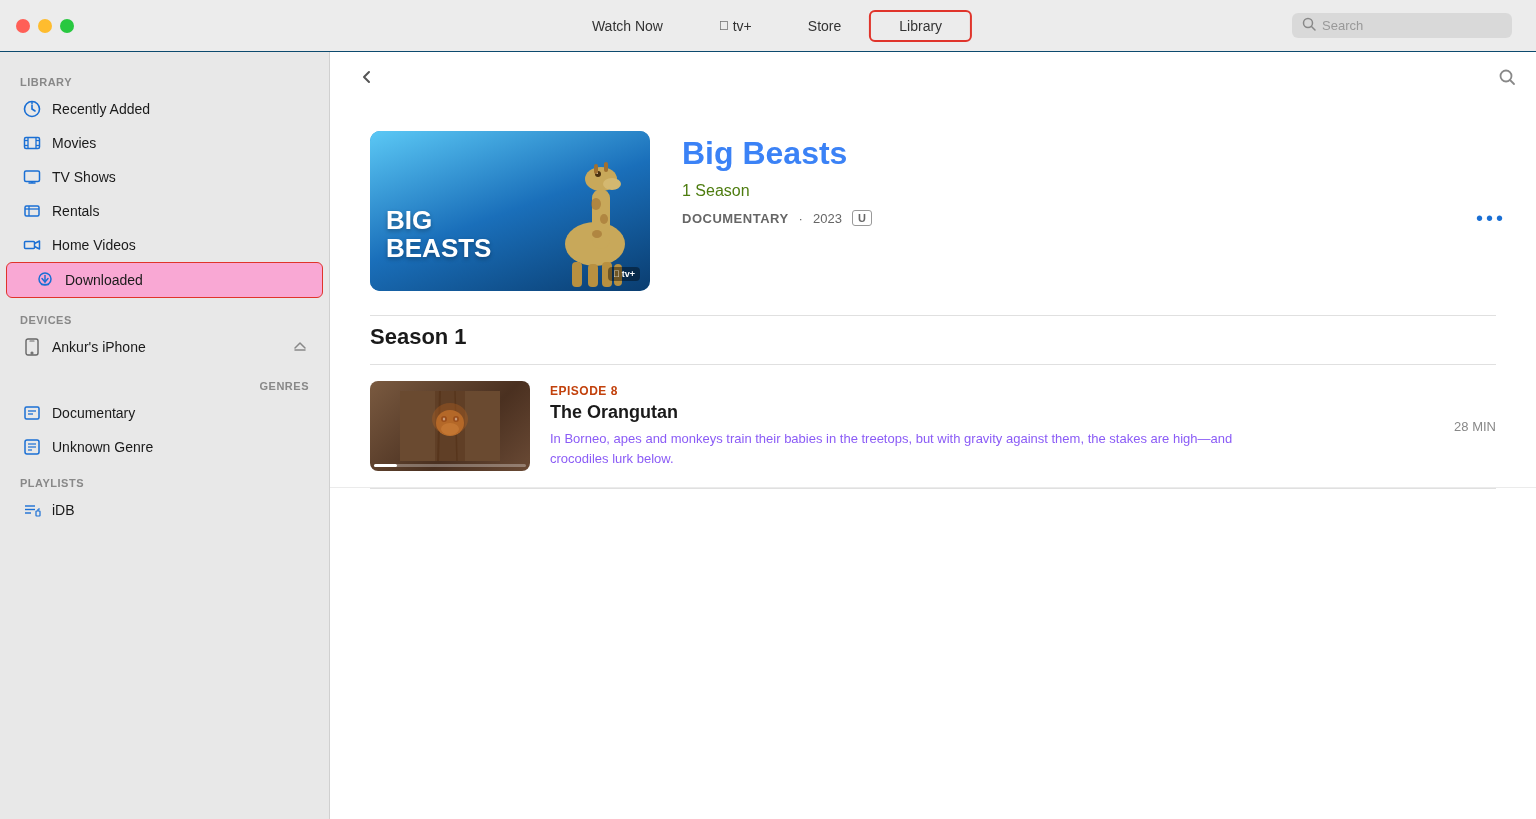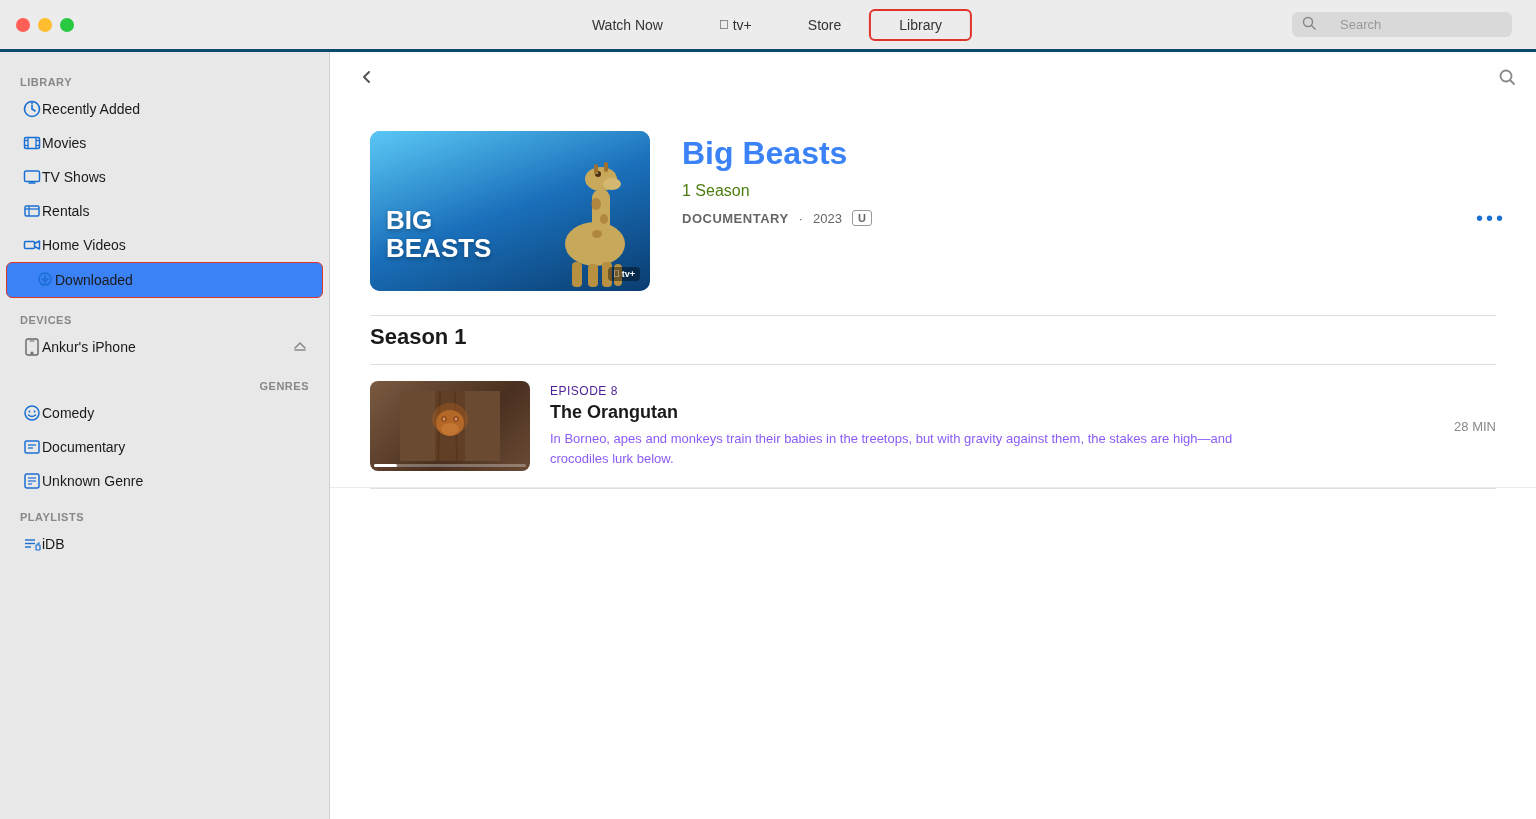--- a/index.html
+++ b/index.html
@@ -13,21 +13,21 @@
       overflow: hidden;
     }
 
     
     .titlebar {
       height: 52px;
       background: #ececec;
       display: flex;
       align-items: center;
       padding: 0 16px;
-      border-bottom: 3px solid #0c4a6e;
+      border-bottom: 1px solid #0c4a6e;
       position: relative;
       flex-shrink: 0;
     }
     .window-controls {
       display: flex;
       gap: 8px;
       align-items: center;
     }
     .wc-btn {
       width: 14px;
@@ -70,21 +70,21 @@
     }
 
     .search-area {
       position: absolute;
       right: 24px;
       display: flex;
       align-items: center;
       background: rgba(0,0,0,0.08);
       border-radius: 6px;
       padding: 4px 10px;
-      gap: 24px;
+      gap: 6px;
       width: 220px;
     }
     .search-icon-svg {
       color: #888;
       font-size: 13px;
     }
     .search-input {
       border: none;
       background: transparent;
       font-size: 13px;
@@ -118,25 +118,26 @@
       letter-spacing: 0.5px;
       padding: 8px 20px 4px;
     }
     .sidebar-item {
       display: flex;
       align-items: center;
       padding: 7px 16px;
       cursor: pointer;
       border-radius: 6px;
       margin: 0 6px;
+      gap: 10px;
       font-size: 14px;
       color: #1a1a1a;
     }
     .sidebar-item.active-selected {
-      background: #3b82f6;
+      background: #f9a8d4;
       border: 1.5px solid #e0342b;
       padding-left: 28px;
     }
     .sidebar-icon {
       width: 20px;
       height: 20px;
       display: flex;
       align-items: center;
       justify-content: center;
       color: #1a6fd4;
@@ -330,22 +331,22 @@
       height: 100%;
       background: #fff;
       border-radius: 2px;
       width: 15%;
     }
     .episode-details {
       flex: 1;
     }
     .episode-number {
       font-size: 12px;
-      color: #4c1d95;
-      font-weight: 400;
+      color: #c2410c;
+      font-weight: 700;
       text-transform: uppercase;
       letter-spacing: 0.5px;
       margin-bottom: 4px;
     }
     .episode-title {
       font-size: 18px;
       font-weight: 600;
       color: #1a1a1a;
       margin-bottom: 6px;
     }
@@ -484,31 +485,20 @@
       <span class="sidebar-item-right">
         <svg width="14" height="14" viewBox="0 0 14 14" fill="none">
           <polyline points="2,9 7,4 12,9" stroke="#888" stroke-width="1.5" stroke-linecap="round" stroke-linejoin="round"></polyline>
           <line x1="2" y1="11" x2="12" y2="11" stroke="#888" stroke-width="1.5" stroke-linecap="round"></line>
         </svg>
       </span>
     </div>
 
     <div class="sidebar-section-label" style="margin-top:8px;text-align:right;">Genres</div>
 
-    <div class="sidebar-item">
-      <span class="sidebar-icon">
-        <svg width="18" height="18" viewBox="0 0 18 18" fill="none">
-          <circle cx="9" cy="9" r="7" stroke="#1a6fd4" stroke-width="1.5"></circle>
-          <path d="M5.5 11 Q9 14 12.5 11" stroke="#1a6fd4" stroke-width="1.5" fill="none" stroke-linecap="round"></path>
-          <circle cx="6.5" cy="7.5" r="1" fill="#1a6fd4"></circle>
-          <circle cx="11.5" cy="7.5" r="1" fill="#1a6fd4"></circle>
-        </svg>
-      </span>
-      <span class="sidebar-item-text">Comedy</span>
-    </div>
 
     <div class="sidebar-item">
       <span class="sidebar-icon">
         <svg width="18" height="18" viewBox="0 0 18 18" fill="none">
           <rect x="2" y="3" width="14" height="12" rx="1.5" stroke="#1a6fd4" stroke-width="1.5"></rect>
           <line x1="5" y1="7" x2="13" y2="7" stroke="#1a6fd4" stroke-width="1.3"></line>
           <line x1="5" y1="10" x2="10" y2="10" stroke="#1a6fd4" stroke-width="1.3"></line>
         </svg>
       </span>
       <span class="sidebar-item-text">Documentary</span>

